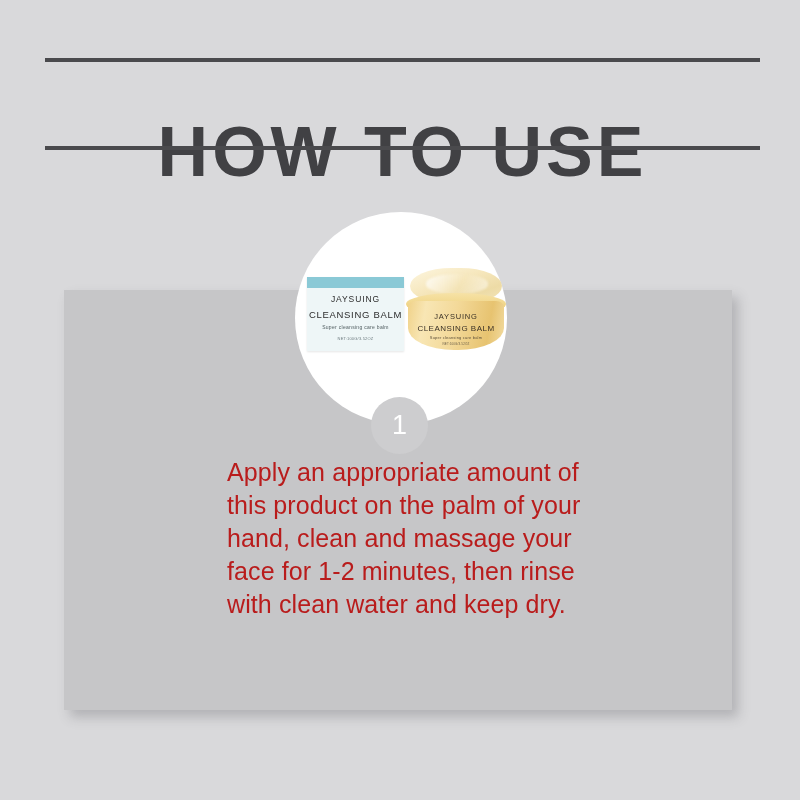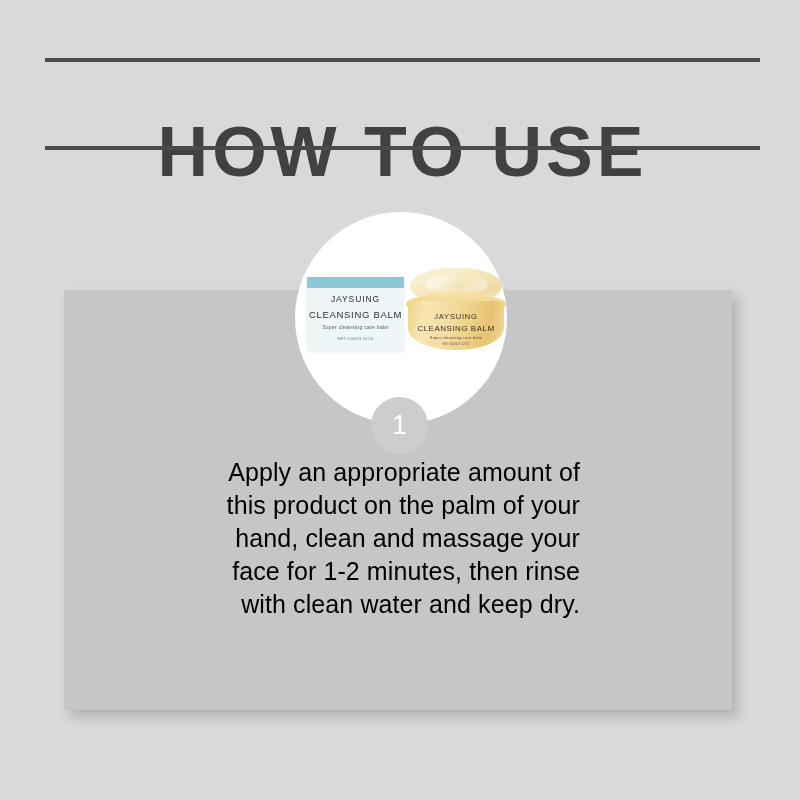--- a/index.html
+++ b/index.html
@@ -216,28 +216,28 @@
     color: #ffffff;
     font-size: 27px;
     font-weight: 400;
     text-align: center;
     line-height: 57px;
   }
 
   
   #instruction-text {
     position: absolute;
-    left: 220px;
+    left: 227px;
     top: 456px;
     width: 360px;
-    text-align: right;
+    text-align: left;
     font-family: "Liberation Sans", sans-serif;
     font-size: 25px;
     line-height: 33px;
-    color: #000000;
+    color: #b91c1c;
     letter-spacing: 0.1px;
   }
 </style>
 </head>
 <body>
 
 <div id="header">
   <div class="rule top"></div>
   <div id="header-title">HOW TO USE</div>
   <div class="rule bottom"></div>

